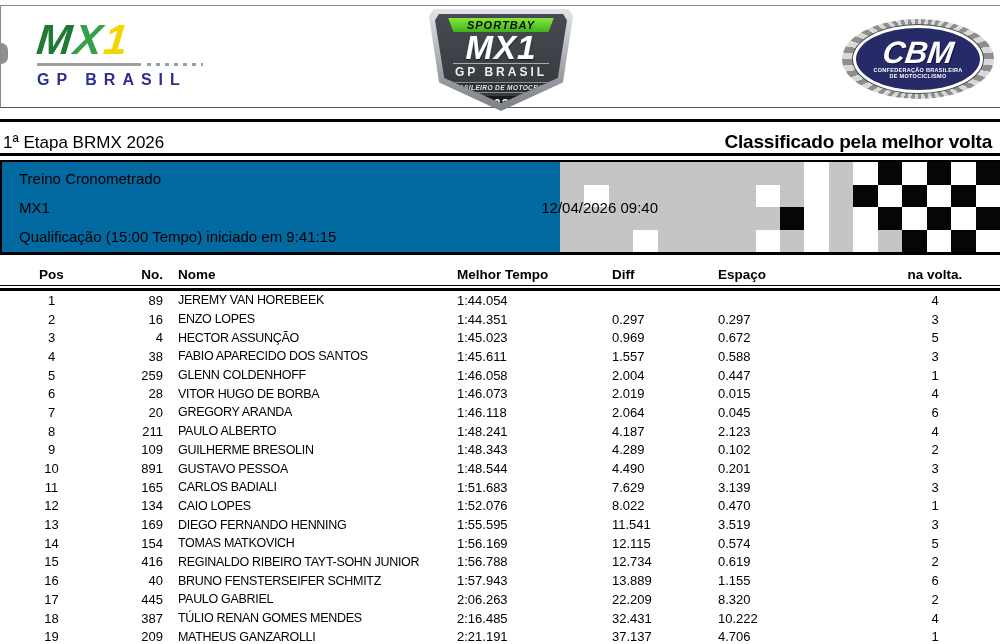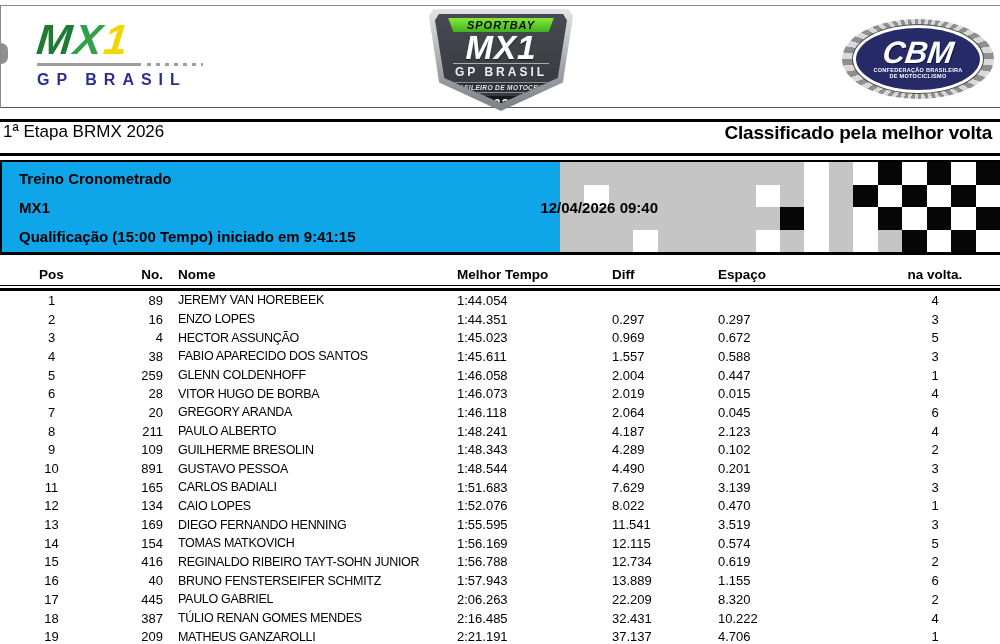--- a/index.html
+++ b/index.html
@@ -43,27 +43,27 @@
   .cbm-wreath{position:absolute;inset:0;border-radius:50%;
     background:repeating-conic-gradient(from 0deg,#d9d9d9 0deg 5deg,#8f8f8f 5deg 10deg);}
   .cbm-oval{position:relative;width:124px;height:62px;border-radius:50%;background:#262a66;border:3px solid #fff;
     box-shadow:0 0 0 1px #4a4a4a;display:flex;flex-direction:column;align-items:center;justify-content:center;}
   .cbm-word{color:#fff;font-weight:900;font-style:italic;font-size:31px;line-height:27px;transform:skewX(-8deg);
     text-shadow:1px 1px 0 #101340;}
   .cbm-sub{color:#fff;font-size:5.5px;font-weight:bold;line-height:6px;text-align:center;letter-spacing:.3px;margin-top:1px;}
 
   
   .title-bar{margin-top:11px;border-top:3px solid #000;border-bottom:3px solid #000;height:31px;
-    display:flex;align-items:flex-start;justify-content:space-between;padding:0 8px 0 3px;}
+    display:flex;align-items:flex-end;justify-content:space-between;padding:0 8px 0 3px;}
   .title-left{font-size:17px;}
   .title-right{font-size:19px;font-weight:bold;letter-spacing:-0.2px;}
 
   
-  .info-box{position:relative;margin-top:4px;height:90px;background:#0ea5e9;
-    border-top:2px solid #000;border-bottom:3px solid #000;border-left:2px solid #000;overflow:hidden;font-weight:bold;}
+  .info-box{position:relative;margin-top:4px;height:90px;background:#0369a1;
+    border-top:2px solid #000;border-bottom:3px solid #000;border-left:2px solid #000;overflow:hidden;}
   .checker{position:absolute;top:0;right:0;bottom:0;width:440px;display:grid;
     grid-template-columns:repeat(18,1fr);grid-template-rows:repeat(4,1fr);}
   .info-line{position:absolute;left:17px;font-size:15px;z-index:2;}
   .info-line-r{position:absolute;left:0;width:656px;text-align:right;font-size:15px;z-index:2;}
   .il1{top:8px;} .il2{top:37px;} .il3{top:66px;}
 
   
   .grid{display:grid;grid-template-columns:78px 85px 15px 1fr 155px 106px 132px 150px;}
   .thead{margin-top:8px;font-weight:bold;font-size:13.5px;height:19px;align-items:end;
     border-bottom:1.5px solid #000;padding-bottom:3px;}

